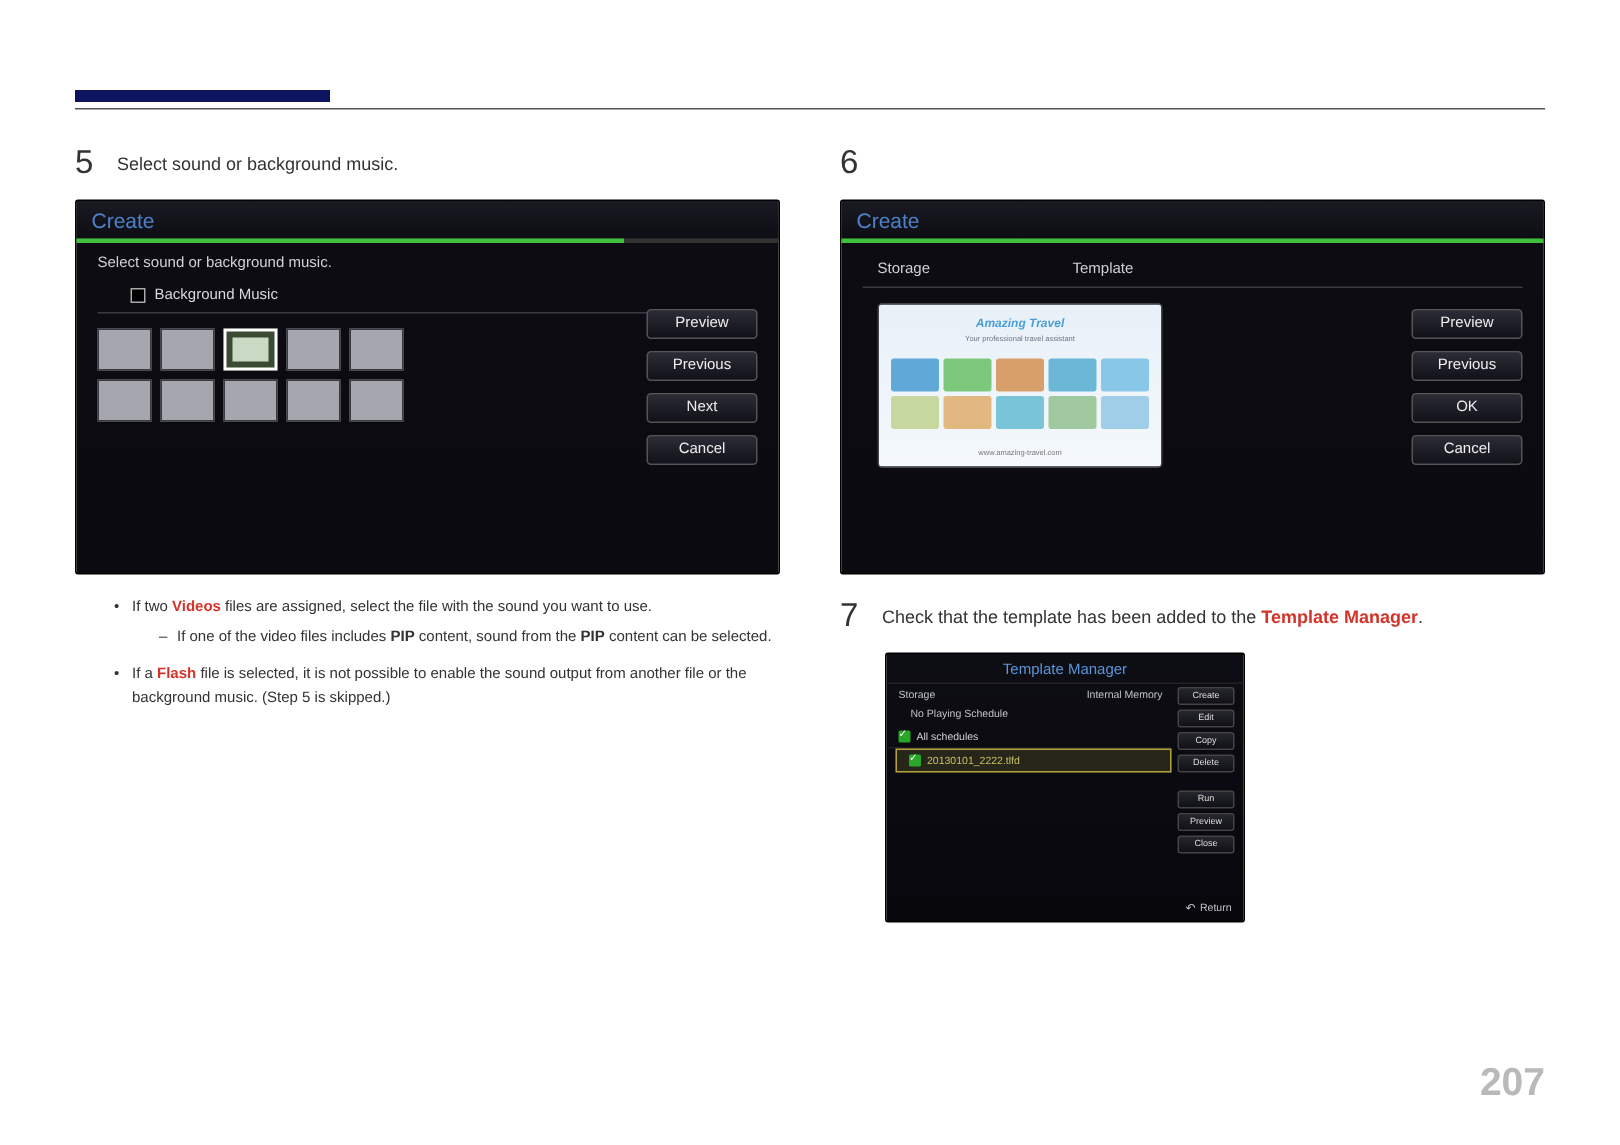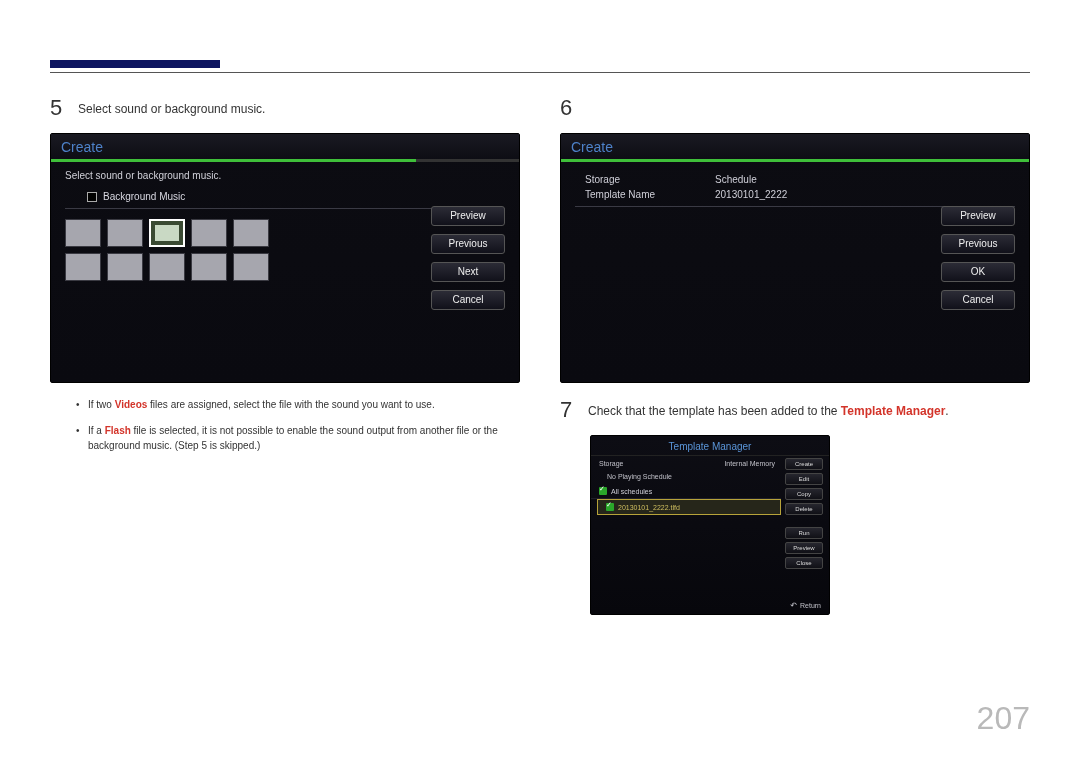--- a/index.html
+++ b/index.html
@@ -106,21 +106,21 @@
   .tm .chk::after{ content: "✓"; color: #fff; position: absolute; font-size: 7px; left: 0; top: -2px;}
   .tm .selrow { border: 1px solid #b7a33a; background: #26261a; color: #cfbf60; }
   .tm .tmbtncol { position: absolute; right: 6px; top: 22px; display: flex; flex-direction: column; gap: 3px; }
   .tm .tmbtn { width: 38px; height: 12px; line-height: 11px; text-align: center; font-size: 6px; color: #ddd;
                background: linear-gradient(#26262e,#101016); border: 1px solid #444; border-radius: 2px; cursor: pointer;}
   .tm .ret { position: absolute; right: 8px; bottom: 4px; font-size: 7px; color: #c0c0c8; display: flex; align-items: center; gap: 3px; }
   .tm .ret::before { content: "↶"; font-size: 8px; }
 
   .pageno {
     position: absolute; right: 50px; bottom: 26px;
-    font-size: 32px; color: #b9b9b9; font-weight: 400;
+    font-size: 26px; color: #b9b9b9; font-weight: 700;
   }
 </style>
 </head>
 <body>
 
 <div class="page">
   <div class="headstripe"></div>
   <div class="headline"></div>
 
   <div class="columns">
@@ -163,20 +163,25 @@
             <div class="btn">Previous</div>
             <div class="btn">Next</div>
             <div class="btn">Cancel</div>
           </div>
         </div>
       </div>
 
       <ul class="blist" style="margin-top:14px;">
         <li>
           <span>If two </span><span class="red">Videos</span><span> files are assigned, select the file with the sound you want to use.</span>
+          <ul class="sub">
+            <li>
+              <span>If one of the video files includes </span><span class="bold">PIP</span><span> content, sound from the </span><span class="bold">PIP</span><span> content can be selected.</span>
+            </li>
+          </ul>
         </li>
         <li>
           <span>If a </span><span class="red">Flash</span><span> file is selected, it is not possible to enable the sound output from another file or the background music. (Step 5 is skipped.)</span>
         </li>
       </ul>
     </div>
 
     <div class="col">
       <div class="step">
         <div class="stepnum">6</div>
@@ -185,28 +190,41 @@
       <div class="panel">
         <div class="titlebar">
           <span>Create</span>
           <div class="progresstrack">
             <div class="progressfill" style="width:100%"></div>
           </div>
         </div>
         <div class="body">
           <div class="frow">
             <span class="flabel">Storage</span>
-            <span class="fval">Schedule</span>
-          </div>
-          <div class="frow">
-            <span class="flabel">Template Name</span>
-            <span class="fval">20130101_2222</span>
+            <span class="fval">Template</span>
           </div>
           <div class="hr"></div>
 
+          <div class="previewimg">
+            <div class="tlabel">Amazing Travel</div>
+            <div class="tsub">Your professional travel assistant</div>
+            <div class="thumbs">
+              <div style="background:#5fa8d8"></div>
+                <div style="background:#7cc97c"></div>
+                <div style="background:#d89f6a"></div>
+                <div style="background:#6ab7d8"></div>
+                <div style="background:#88c7e8"></div>
+              <div style="background:#c7d89f"></div>
+                <div style="background:#e0b880"></div>
+                <div style="background:#79c4d8"></div>
+                <div style="background:#9fc89f"></div>
+                <div style="background:#a0cde8"></div>
+            </div>
+            <div class="foot">www.amazing-travel.com</div>
+          </div>
 
           <div class="btncol">
             <div class="btn">Preview</div>
             <div class="btn">Previous</div>
             <div class="btn">OK</div>
             <div class="btn">Cancel</div>
           </div>
         </div>
       </div>
 

